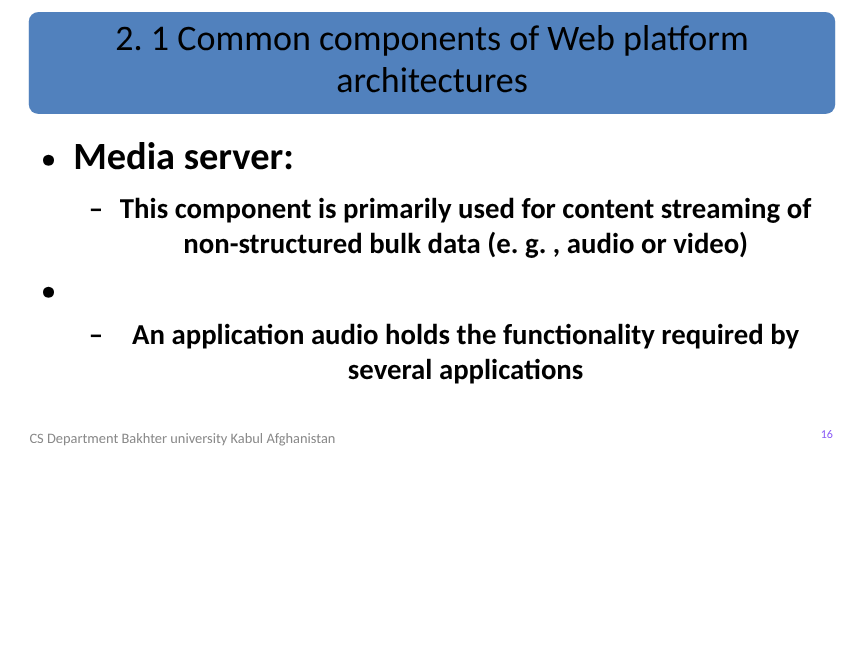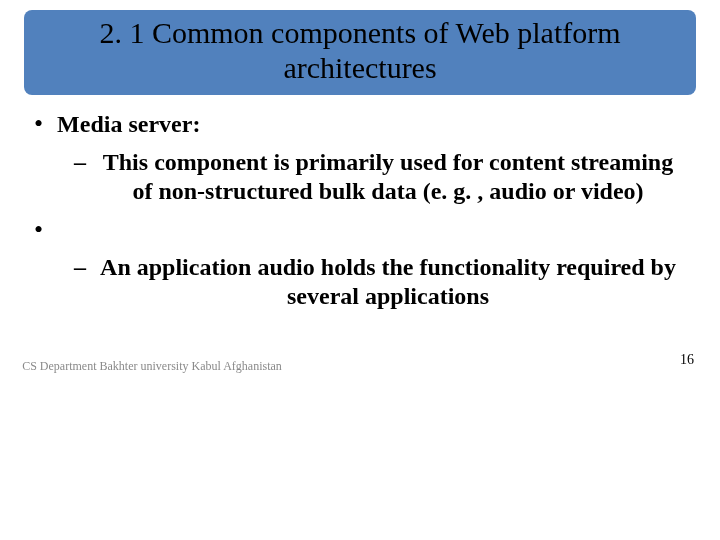--- a/index.html
+++ b/index.html
@@ -1,36 +1,36 @@
 <!DOCTYPE html>
 <html><head>
 <meta charset="utf-8">
 <style>
   * { margin: 0; padding: 0; box-sizing: border-box; }
   html, body { width: 720px; height: 540px; background: #fff; font-family: Calibri, Arial, sans-serif; color: #000; }
-  .slide { width: 720px; height: 388px; position: relative; padding: 10px 20px 0 20px; font-family: Liberation Serif, serif; }
+  .slide { width: 720px; height: 388px; position: relative; padding: 10px 20px 0 20px; }
   .title-box {
     background: #5181bd;
     border-radius: 8px;
     padding: 6px 12px 10px 12px;
     margin: 0 4px;
   }
   .title-text {
     color: #000;
     font-size: 30px;
     line-height: 1.15;
     text-align: center;
     font-weight: 400;
   }
   .content { padding: 16px 8px 0 8px; }
   .l1 { list-style: none; }
   .l1 > li { margin-bottom: 10px; }
   .l1-row { display: flex; align-items: baseline; }
   .l1-bullet { font-size: 26px; margin-right: 14px; margin-left: 6px; line-height: 1; }
-  .l1-text { font-size: 24px; font-weight: 700; }
+  .l1-text { font-size: 32px; font-weight: 700; }
   .l2 { list-style: none; margin-top: 10px; }
   .l2 > li { display: flex; align-items: baseline; padding-left: 46px; }
   .l2-dash { font-size: 24px; font-weight: 700; margin-right: 8px; line-height: 1.2; }
   .l2-text { font-size: 24px; font-weight: 700; line-height: 1.22; padding-right: 10px; text-align: center; }
   .footer {
     position: absolute;
     bottom: 14px;
     left: 12px;
     width: 720px;
     display: flex;
@@ -40,22 +40,22 @@
     font-size: 12px;
     color: #8a8a8a;
     text-align: center;
     line-height: 1.15;
     width: 280px;
   }
   .page-num {
     position: absolute;
     right: 26px;
     bottom: 20px;
-    font-size: 14px;
-    color: #000000;
+    font-size: 10px;
+    color: #8b5cf6;
   }
 </style>
 </head>
 <body>
 
 <div class="slide">
 
   <div class="title-box">
     <div class="title-text">2. 1 Common components of Web platform architectures</div>
   </div>

